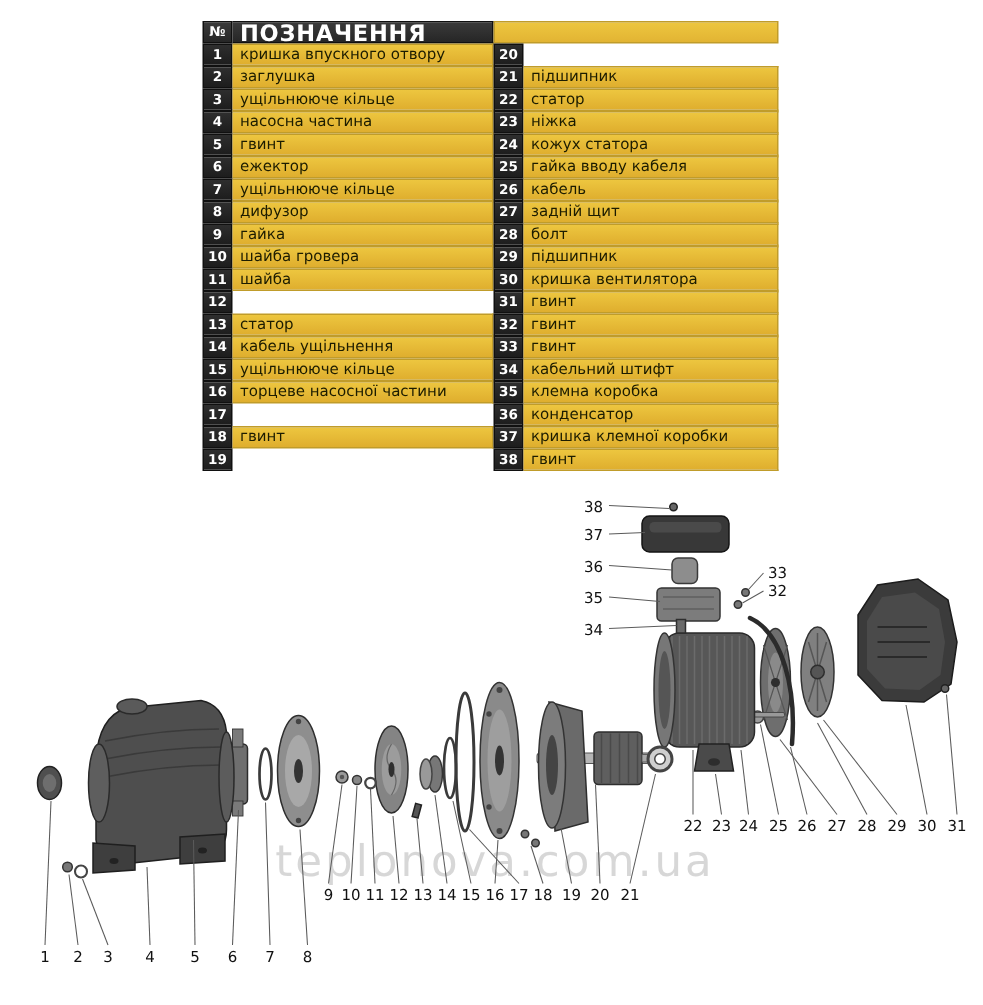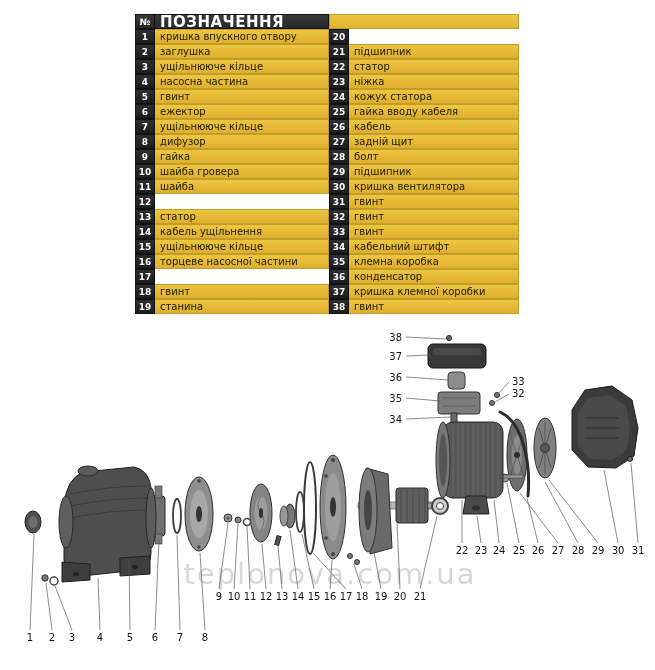--- a/index.html
+++ b/index.html
@@ -142,21 +142,20 @@
         <span class="num-cell">17</span>
       </div>
 
       <div class="prow">
         <span class="num-cell">18</span>
         <span class="label-cell">гвинт</span>
       </div>
 
       <div class="prow">
         <span class="num-cell">19</span>
-        <span class="label-cell">станина</span>
       </div>
     </div>
   <div class="ptable-col right">
     <div class="spacer-row"></div>
 
       <div class="prow">
         <span class="num-cell">20</span>
       </div>
 
       <div class="prow">

